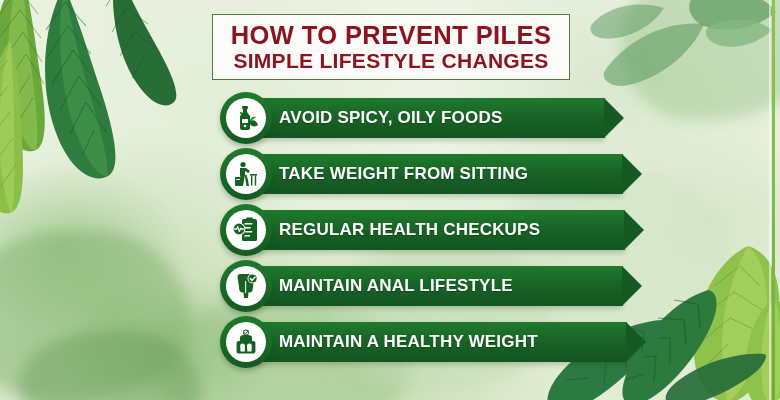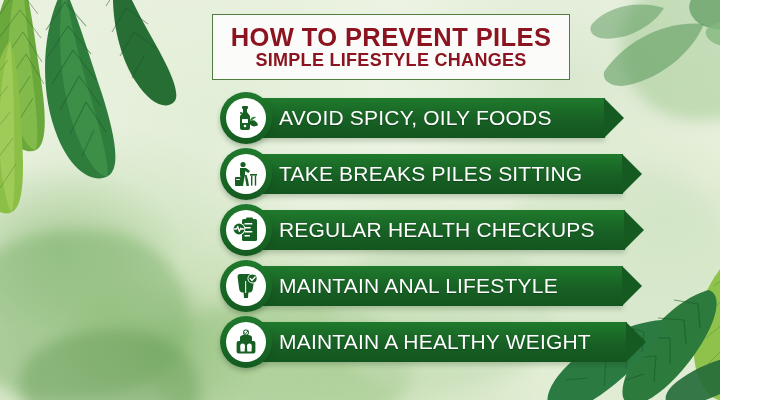--- a/index.html
+++ b/index.html
@@ -2,21 +2,21 @@
 <html><head>
 <meta charset="utf-8">
 <style>
   html, body {
     margin: 0;
     padding: 0;
     background: #ffffff;
   }
   .canvas {
     position: relative;
-    width: 720px;
+    width: 780px;
     height: 400px;
     overflow: hidden;
     font-family: "Liberation Sans", sans-serif;
     background: #ec4899;
   }
 
   
   .bg-base {
     position: absolute;
     inset: 0;
@@ -86,21 +86,21 @@
   .title-line1 {
     color: #8c1420;
     font-size: 25.5px;
     font-weight: bold;
     letter-spacing: 0.4px;
     line-height: 1.05;
     white-space: nowrap;
   }
   .title-line2 {
     color: #8c1420;
-    font-size: 18px;
+    font-size: 21px;
     font-weight: bold;
     letter-spacing: 0.3px;
     line-height: 1.05;
     white-space: nowrap;
   }
 
   
   .rows {
     position: absolute;
     left: 0;
@@ -136,22 +136,22 @@
     right: -19px;
     top: 0;
     width: 0;
     height: 0;
     border-top: 20px solid transparent;
     border-bottom: 20px solid transparent;
     border-left: 20px solid #155b21;
   }
   .pill-label {
     color: #ffffff;
-    font-size: 21px;
-    font-weight: normal;
+    font-size: 17px;
+    font-weight: bold;
     letter-spacing: 0.2px;
     white-space: nowrap;
     text-shadow: 0 1px 1px rgba(0,0,0,0.25);
   }
   .icon-badge {
     position: absolute;
     left: 220px;
     top: 0px;
     width: 52px;
     height: 52px;
@@ -362,21 +362,21 @@
             <path d="M18 16 C19 13 22 12 24 13 C22 15 20 16 18 17 Z" fill="#2d8a3a"></path>
             <circle cx="9" cy="9" r="1" fill="#176024"></circle>
           </svg>
         </div>
       </div>
     </div>
 
     <div class="row">
       <div class="pill-wrap">
         <div class="pill" style="width:318px;">
-          <span class="pill-label">TAKE BREAKS PILES SITTING</span>
+          <span class="pill-label">TAKE WEIGHT FROM SITTING</span>
         </div>
       </div>
       <div class="icon-badge">
         <div class="icon-inner">
           <svg width="28" height="28" viewBox="0 0 28 28">
             <circle cx="11" cy="4.5" r="2.6" fill="#176024"></circle>
             <path d="M8 8 h6 l4 3 l-1.6 2 l-3.4 -2 v4 h-5 z" fill="#176024"></path>
             <path d="M8 15 h5 l-1 5 l-1 6 h-2.4 l0.4 -6 z" fill="#176024"></path>
             <path d="M13 15 h1.6 l1.4 5 l1 6 h-2.4 l-1.2 -6 z" fill="#176024"></path>
             <rect x="3" y="17" width="6" height="9" rx="0.8" fill="#176024"></rect>

